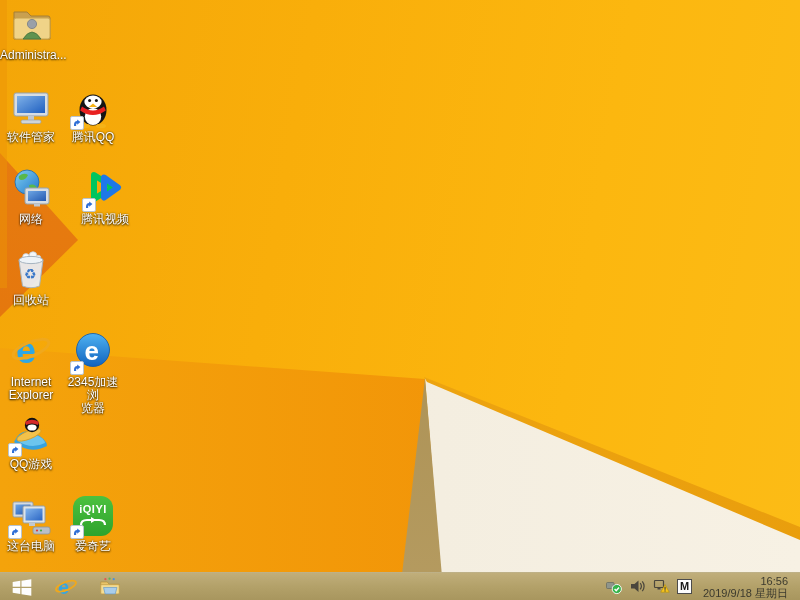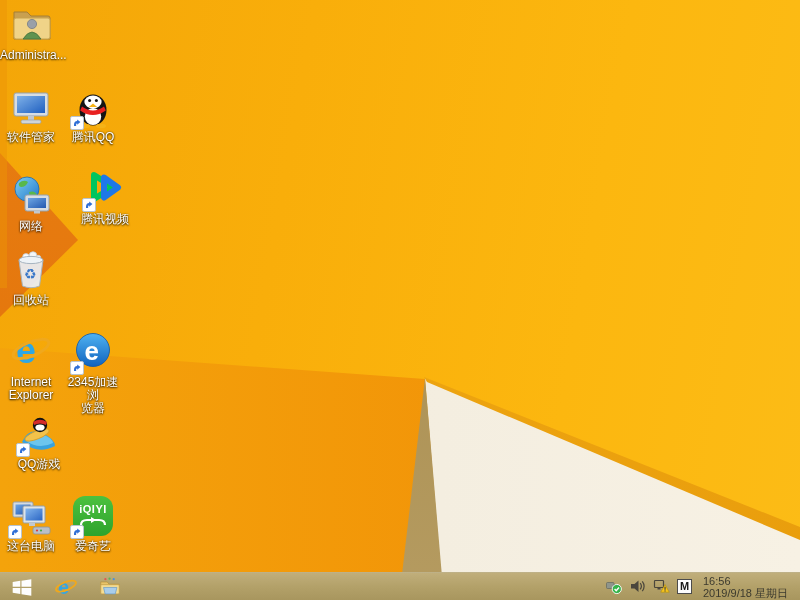--- a/index.html
+++ b/index.html
@@ -50,21 +50,21 @@
 
   
   .taskbar { position:absolute; left:0; bottom:0; width:800px; height:28px;
     background:linear-gradient(to bottom,#c0ae7b 0%,#b3a169 50%,#a8965e 100%);
     border-top:1px solid rgba(255,255,255,.25); display:flex; align-items:center; }
   .tb-btn { width:44px; height:28px; display:flex; align-items:center; justify-content:center; }
   .tray { margin-left:auto; display:flex; align-items:center; gap:7px; padding-right:8px; }
   .tray-ic { width:17px; height:17px; display:flex; align-items:center; justify-content:center; }
   .ime-box { width:15px; height:15px; background:#fdfdfd; border:1px solid #4c4c4c;
     font-size:11px; font-weight:bold; color:#1a1a1a; line-height:13px; text-align:center; }
-  .clock { text-align:left; font-size:11px; line-height:12px; color:#3c3a2e; padding:0 4px; }
+  .clock { text-align:right; font-size:11px; line-height:12px; color:#3c3a2e; padding:0 4px; }
 </style>
 </head>
 <body>
 
 <div class="desktop">
 
   <div class="wp wp-base"></div>
   <div class="wp wp-lowerleft"></div>
   <div class="wp wp-wedge"></div>
   <div class="wp wp-stripe-shadow"></div>
@@ -96,21 +96,21 @@
             <linearGradient id="pcscr" x1="0" y1="0" x2="1" y2="1">
           <stop offset="0" stop-color="#7fb1e8"></stop>
               <stop offset="1" stop-color="#1f5fc0"></stop>
             </linearGradient>
           </defs>
       </svg>
     </div>
     <span class="lbl">软件管家</span>
   </div>
 
-  <div class="dicon" style="left:0;top:174px">
+  <div class="dicon" style="left:0;top:167px">
     <div class="art">
       <svg viewBox="0 0 44 44" width="44" height="44">
         <circle cx="18" cy="15" r="12" fill="url(#glb)" stroke="#1d6ab0" stroke-width="0.8"></circle>
         <path d="M10,9 q5,-4 9,-1 q-2,5 -7,5 q-3,-1 -2,-4 z" fill="#58b84c"></path>
         <path d="M20,18 q6,-2 8,3 q-3,4 -7,2 z" fill="#58b84c"></path>
         <rect x="16" y="21" width="24" height="16" rx="2" fill="#d7dde3" stroke="#96a1aa" stroke-width="1"></rect>
         <rect x="19" y="24" width="18" height="10" fill="url(#glbscr)"></rect>
         <rect x="25" y="37" width="6" height="2.5" fill="#c2c8ce"></rect>
         <defs>
           <linearGradient id="glb" x1="0" y1="0" x2="1" y2="1">
@@ -145,21 +145,21 @@
     <div class="art">
       <svg viewBox="0 0 44 44" width="44" height="44">
         <text x="7" y="33" font-size="36" font-weight="bold" fill="#2fa7e4" font-family="Liberation Sans, DejaVu Sans, sans-serif">e</text>
         <ellipse cx="22" cy="19" rx="19" ry="7" fill="none" stroke="#f0a81c" stroke-width="3" transform="rotate(-22 22 19)"></ellipse>
       </svg>
     </div>
     <span class="lbl">Internet
 Explorer</span>
   </div>
 
-  <div class="dicon" style="left:8px;top:412px">
+  <div class="dicon" style="left:0;top:412px">
     <div class="art">
       <svg viewBox="0 0 44 44" width="44" height="44">
         <path d="M5,30 q7,-15 20,-9 q13,6 13,13 q-17,9 -33,-4 z" fill="#37a2de"></path>
         <path d="M9,29 q7,-10 18,-6 q8,3 9,8 q-14,7 -27,-2 z" fill="#7fd0f2" opacity=".75"></path>
         <ellipse cx="20" cy="23" rx="13" ry="4" fill="#f3c24a" stroke="#d99b1d" stroke-width="0.8" transform="rotate(-22 20 23)"></ellipse>
         <circle cx="23" cy="13" r="7.2" fill="#121212"></circle>
         <ellipse cx="23" cy="15.5" rx="4.6" ry="3.1" fill="#fff"></ellipse>
         <path d="M16,10 q7,-4.5 14,0 l-1,3 q-6,-3.2 -12,0 z" fill="#d42a2a"></path>
       </svg>
       <span class="shortcut-arrow">

